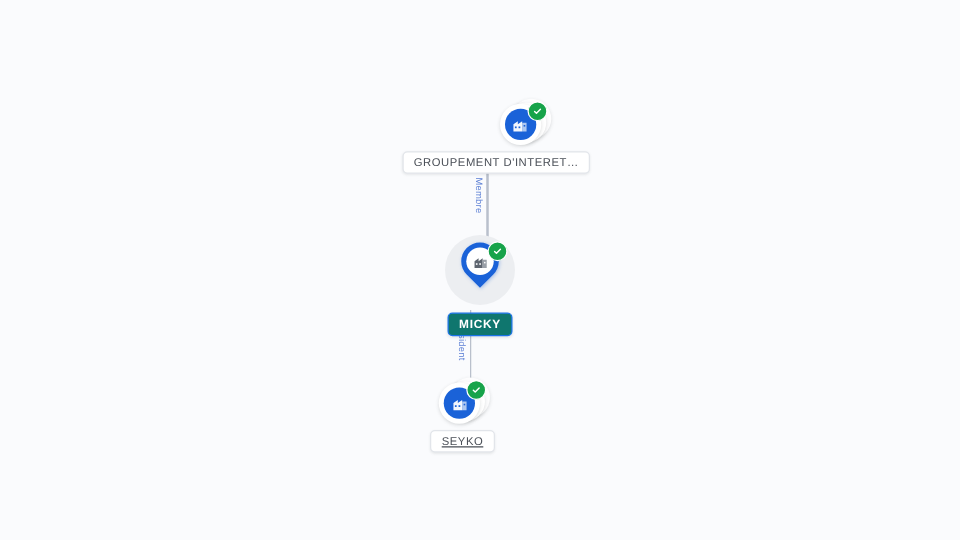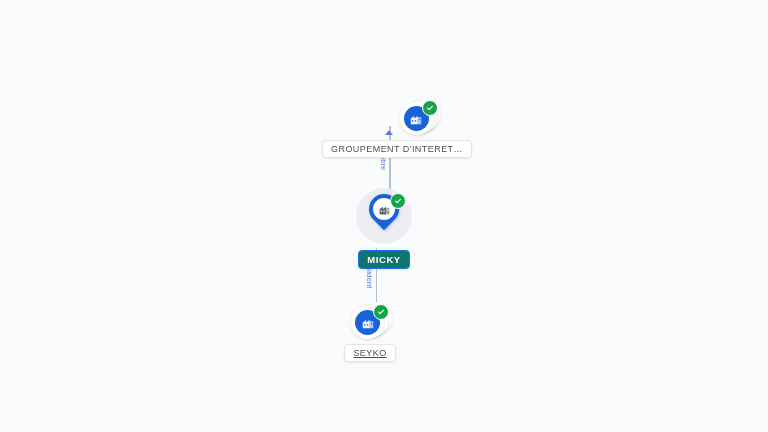--- a/index.html
+++ b/index.html
@@ -192,21 +192,21 @@
     display: flex;
     align-items: center;
     justify-content: center;
   }
   .pin-wrap .check-badge {
     left: 38px;
     top: 7px;
   }
 
   
-  #node-groupement { left: 331px; top: 94px; width: 132px; align-items: center; text-align: center; }
+  #node-groupement { left: 331px; top: 75px; width: 132px; align-items: center; text-align: center; }
   #node-groupement .stack-wrap { margin-left: 43px; }
   #node-micky      { left: 352px; top: 186px; width: 64px; }
   #node-seyko      { left: 347px; top: 298px; width: 46px; }
   #node-seyko .node-label { margin-left: 0; text-decoration: underline; }
 </style>
 </head>
 <body>
 
 <div id="graph-canvas">
 

